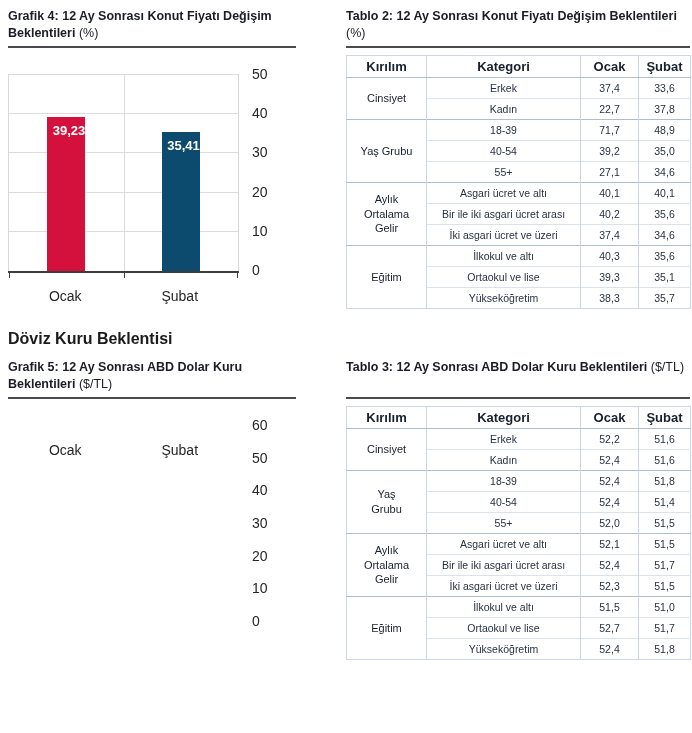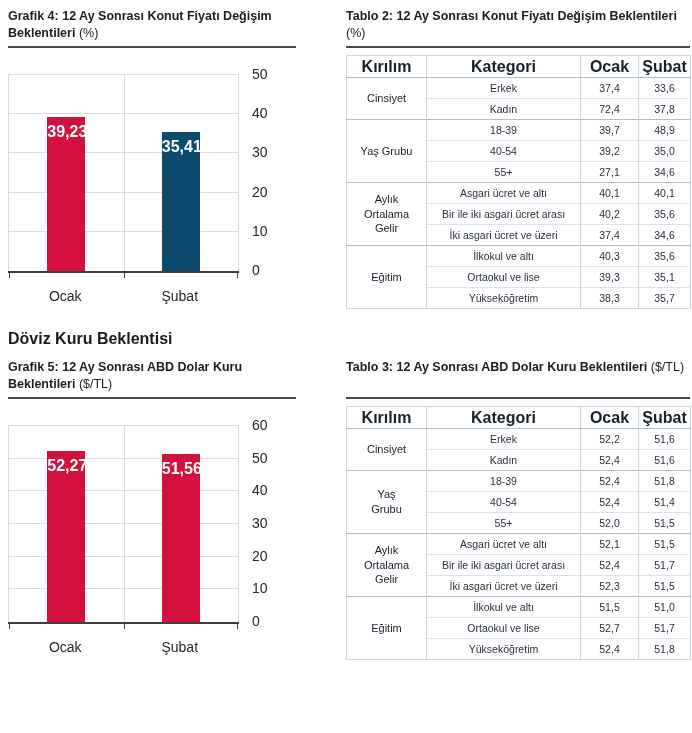--- a/index.html
+++ b/index.html
@@ -23,31 +23,31 @@
   .title-rule{height:2px;background:var(--rule);margin-top:5px;}
   
   .chart{display:flex;margin-top:26px;}
   .plotcol{width:231px;}
   .plot{position:relative;width:229px;height:196px;border:1px solid var(--plotborder);border-bottom:none;box-sizing:content-box;}
   .gl{position:absolute;left:0;right:0;height:1px;background:var(--grid);}
   .vgl{position:absolute;top:0;bottom:0;left:50%;width:1px;background:var(--grid);}
   .axis{position:absolute;left:-1px;right:-1px;bottom:-2px;height:2px;background:var(--axis);}
   .atick{position:absolute;bottom:-7px;width:1px;height:5px;background:var(--axis);}
   .bar{position:absolute;bottom:0;width:38px;transform:translateX(-50%);background:var(--red);}
-  .bar span{display:block;margin-top:6px;text-align:right;color:#fff;font-weight:bold;font-size:16px;letter-spacing:0;}
+  .bar span{display:block;margin-top:6px;text-align:right;color:#fff;font-weight:bold;font-size:13px;letter-spacing:0;}
   .ylabels{position:relative;width:46px;height:196px;}
   .ylabels div{position:absolute;left:13px;transform:translateY(-50%);font-size:14px;color:#262626;}
   .xlabels{position:relative;height:34px;margin-top:9px;width:229px;}
   .xlabels div{position:absolute;top:8px;transform:translateX(-50%);font-size:14px;color:#262626;}
   
   .dtable{border-collapse:collapse;width:344px;margin-top:7px;table-layout:fixed;}
   .dtable col.ck{width:80px}.dtable col.cc{width:154px}.dtable col.co{width:58px}.dtable col.cs{width:52px}
   .dtable{border:1px solid var(--b-mid);}
   .dtable th,.dtable td{font-size:10.5px;text-align:center;padding:0 2px;height:20px;color:#273142;overflow:hidden;}
-  .dtable thead th{font-size:16px;font-weight:bold;color:#17202e;border-bottom:1px solid var(--b-dark);height:21px;}
+  .dtable thead th{font-size:13px;font-weight:bold;color:#17202e;border-bottom:1px solid var(--b-dark);height:21px;}
   .dtable tbody td{border-top:1px solid var(--b-light);}
   .dtable tbody th.kirilim{font-size:11px;font-weight:normal;color:#17202e;vertical-align:middle;white-space:pre-line;line-height:1.35;}
   .dtable tr.group-start td,.dtable tr.group-start th{border-top:1px solid var(--b-dark);}
   .dtable .col-c,.dtable .col-o,.dtable .col-s{border-left:1px solid var(--b-mid);}
   
   .section-heading{margin:16px 0 10px;font-size:16px;font-weight:bold;color:#1b1b1b;}
   .para{margin:0 0 20px;font-size:12px;line-height:1.92;color:var(--text);width:676px;}
   .bottom{margin-top:11px;}
 </style>
 </head>
@@ -115,27 +115,27 @@
           </thead>
           <tbody>
             <tr class="group-start">
               <th class="kirilim col-k" rowspan="2">Cinsiyet</th>
               <td class="col-c">Erkek</td>
               <td class="col-o">37,4</td>
               <td class="col-s">33,6</td>
             </tr>
             <tr>
               <td class="col-c">Kadın</td>
-              <td class="col-o">72,4</td>
+              <td class="col-o">22,7</td>
               <td class="col-s">37,8</td>
             </tr>
             <tr class="group-start">
               <th class="kirilim col-k" rowspan="3">Yaş Grubu</th>
               <td class="col-c">18-39</td>
-              <td class="col-o">39,7</td>
+              <td class="col-o">71,7</td>
               <td class="col-s">48,9</td>
             </tr>
             <tr>
               <td class="col-c">40-54</td>
               <td class="col-o">39,2</td>
               <td class="col-s">35,0</td>
             </tr>
             <tr>
               <td class="col-c">55+</td>
               <td class="col-o">27,1</td>
@@ -181,39 +181,20 @@
   </div>
 
   <h2 class="section-heading">Döviz Kuru Beklentisi</h2>
 
   <div class="row bottom">
     <section>
       <h3 class="block-title"><b>Grafik 5: 12 Ay Sonrası ABD Dolar Kuru Beklentileri</b> <span class="unit">($/TL)</span></h3>
       <div class="title-rule"></div>
       <div class="chart">
         <div class="plotcol">
-          <div class="plot">
-              <div class="gl" style="bottom: 16.6667%;"></div>
-              <div class="gl" style="bottom: 33.3333%;"></div>
-              <div class="gl" style="bottom: 50%;"></div>
-              <div class="gl" style="bottom: 66.6667%;"></div>
-              <div class="gl" style="bottom: 83.3333%;"></div>
-              <div class="gl" style="bottom: 100%;"></div>
-              <div class="vgl"></div>
-              <div class="bar" style="left: 25%; height: 87.1167%; background: rgb(212, 16, 60);">
-                <span>52,27</span>
-              </div>
-              <div class="bar" style="left: 75%; height: 85.9333%; background: rgb(212, 16, 60);">
-                <span>51,56</span>
-              </div>
-              <div class="axis"></div>
-              <div class="atick" style="left: calc(0% + 0px);"></div>
-              <div class="atick" style="left: calc(50% + 0px);"></div>
-              <div class="atick" style="left: calc(100% - 1px);"></div>
-            </div>
           <div class="xlabels">
               <div style="left: 25%;">Ocak</div>
               <div style="left: 75%;">Şubat</div>
             </div>
         </div>
         <div class="ylabels">
             <div style="top: 100%;">0</div>
             <div style="top: 83.3333%;">10</div>
             <div style="top: 66.6667%;">20</div>
             <div style="top: 50%;">30</div>

